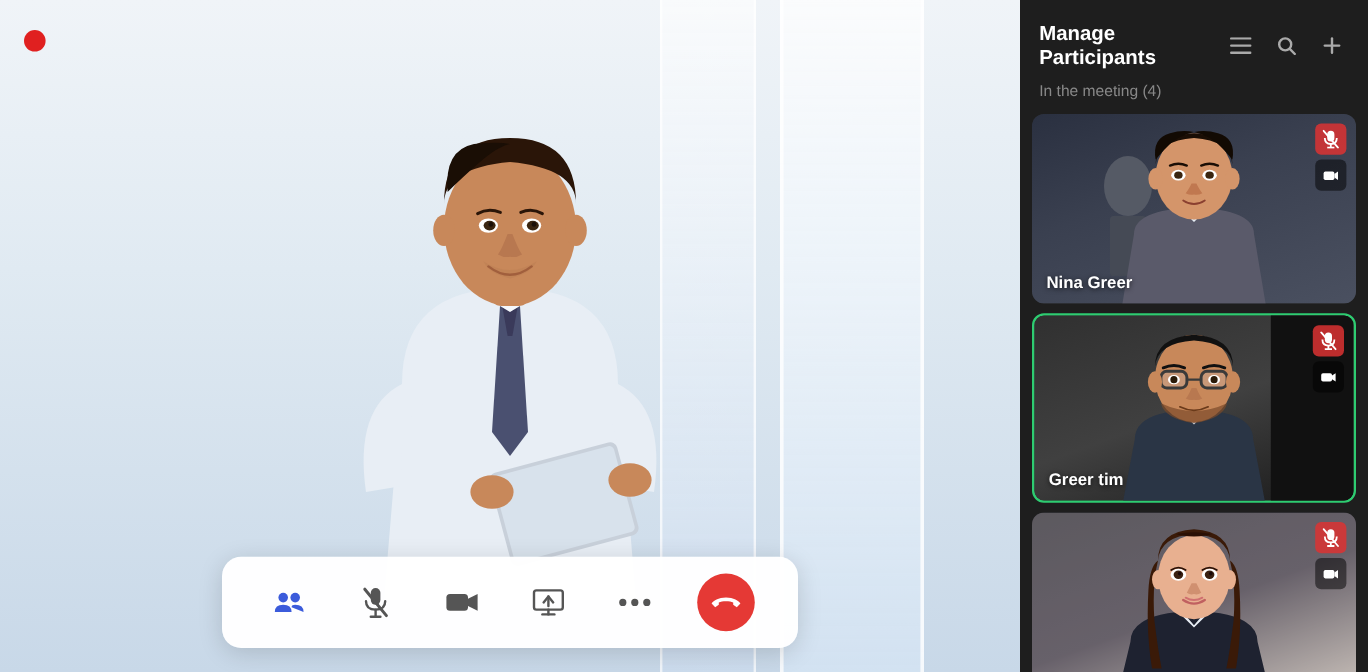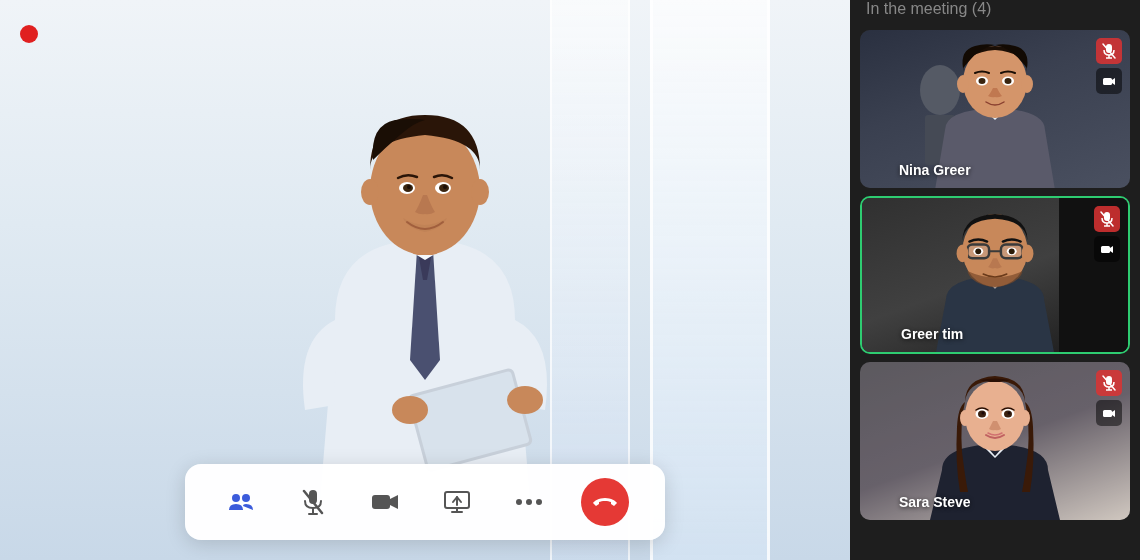--- a/index.html
+++ b/index.html
@@ -173,21 +173,21 @@
       justify-content: center;
       cursor: pointer;
       color: #aaa;
       font-size: 15px;
       border: none;
       background: none;
     }
 
     .sidebar-subtitle {
       padding: 0 16px 12px;
-      font-size: 16px;
+      font-size: 13px;
       color: #888;
     }
 
     .participants-list {
       flex: 1;
       overflow-y: auto;
       padding: 0 10px;
       display: flex;
       flex-direction: column;
       gap: 8px;
@@ -223,21 +223,20 @@
 
     .participant-name {
       position: absolute;
       bottom: 10px;
       left: 12px;
       color: white;
       font-size: 14px;
       font-weight: 600;
       text-shadow: 0 1px 4px rgba(0,0,0,0.7);
       z-index: 5;
-      margin-left: 27px;
     }
 
     .card-icons {
       position: absolute;
       top: 8px;
       right: 8px;
       display: flex;
       flex-direction: column;
       gap: 4px;
       z-index: 5;
@@ -396,20 +395,44 @@
 
     <button class="control-btn end-call" title="End Call">
       <svg width="26" height="20" viewBox="0 0 26 20" fill="white" xmlns="http://www.w3.org/2000/svg">
         <path d="M13 6 C7 6 2 9 1 11 L4 14 L7 12 L7 10 C8.5 9.5 10.5 9 13 9 C15.5 9 17.5 9.5 19 10 L19 12 L22 14 L25 11 C24 9 19 6 13 6 Z" fill="white"></path>
       </svg>
     </button>
   </div>
 </div>
 
 <div class="sidebar">
+  <div class="sidebar-header">
+    <span class="sidebar-title">Manage Participants</span>
+    <div class="sidebar-header-icons">
+      <button class="header-icon-btn">
+        <svg width="18" height="14" viewBox="0 0 18 14" fill="#aaa" xmlns="http://www.w3.org/2000/svg">
+          <rect width="18" height="2" rx="1"></rect>
+          <rect y="6" width="18" height="2" rx="1"></rect>
+          <rect y="12" width="18" height="2" rx="1"></rect>
+        </svg>
+      </button>
+      <button class="header-icon-btn">
+        <svg width="16" height="16" viewBox="0 0 16 16" fill="none" xmlns="http://www.w3.org/2000/svg">
+          <circle cx="7" cy="7" r="5" stroke="#aaa" stroke-width="2"></circle>
+          <line x1="11" y1="11" x2="15" y2="15" stroke="#aaa" stroke-width="2" stroke-linecap="round"></line>
+        </svg>
+      </button>
+      <button class="header-icon-btn">
+        <svg width="16" height="16" viewBox="0 0 16 16" fill="#aaa" xmlns="http://www.w3.org/2000/svg">
+          <line x1="8" y1="2" x2="8" y2="14" stroke="#aaa" stroke-width="2" stroke-linecap="round"></line>
+          <line x1="2" y1="8" x2="14" y2="8" stroke="#aaa" stroke-width="2" stroke-linecap="round"></line>
+        </svg>
+      </button>
+    </div>
+  </div>
 
   <div class="sidebar-subtitle">In the meeting (4)</div>
 
   <div class="participants-list">
 
     <div class="participant-card">
       <div class="card-bg bg-nina">
         <div class="face-container">
           <svg width="270" height="158" viewBox="0 0 270 158" xmlns="http://www.w3.org/2000/svg">
 

